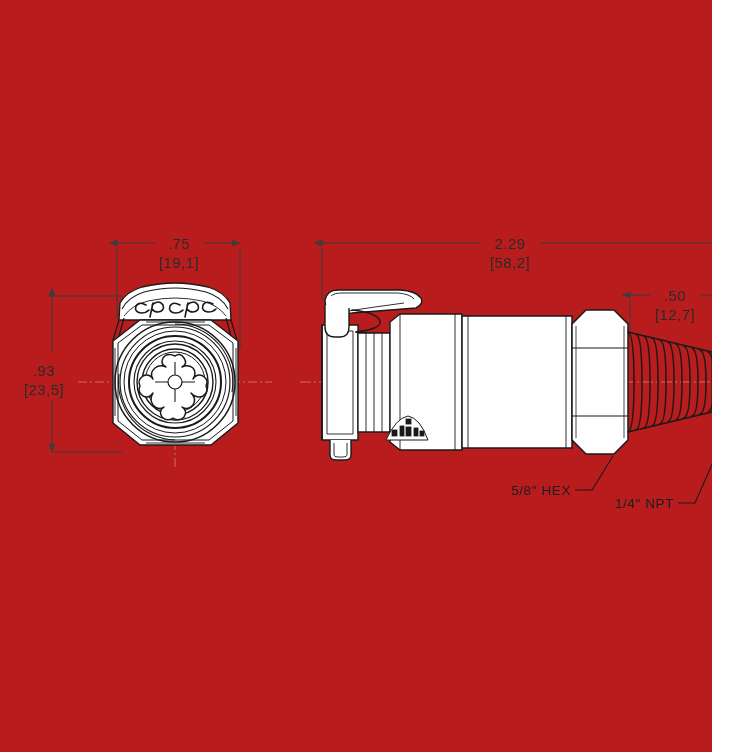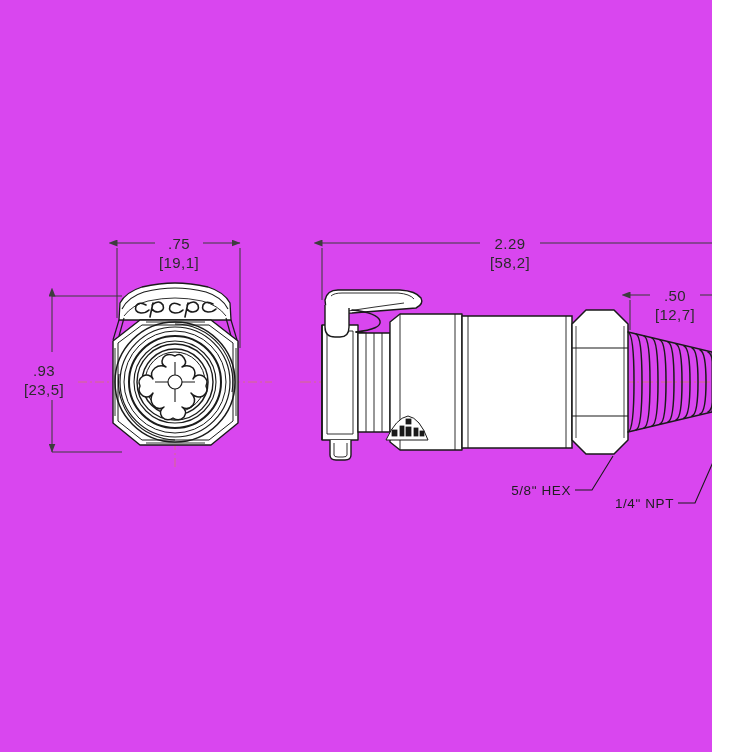--- a/index.html
+++ b/index.html
@@ -8,21 +8,21 @@
     padding: 0;
     background: #ffffff;
   }
   body {
     font-family: "Liberation Sans", sans-serif;
   }
   #drawing-sheet {
     position: relative;
     width: 712px;
     height: 752px;
-    background: #d946ef;
+    background: #b91c1c;
     overflow: hidden;
   }
   #drawing-svg {
     position: absolute;
     left: 0;
     top: 0;
     width: 752px;
     height: 752px;
     display: block;
   }

